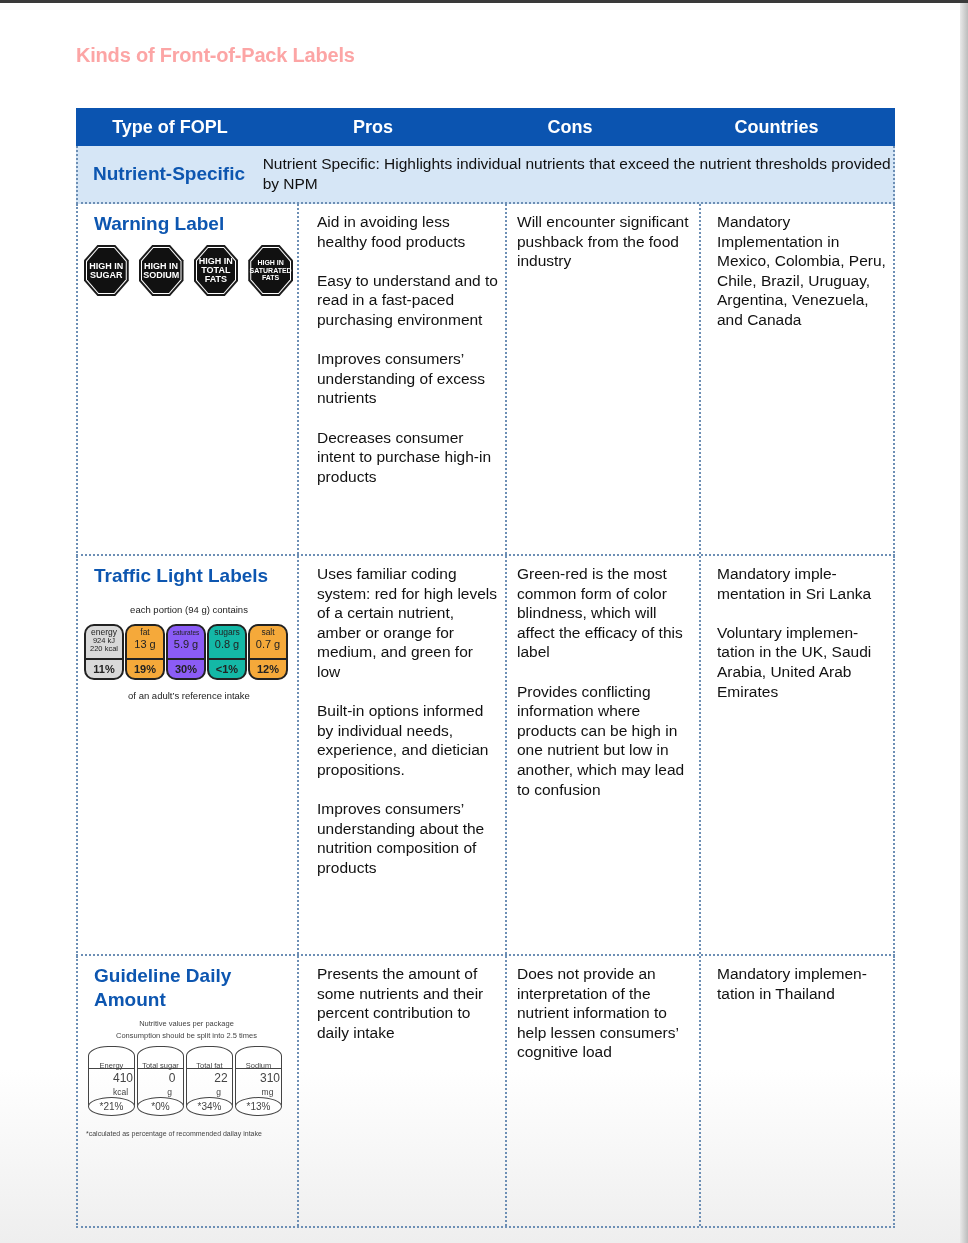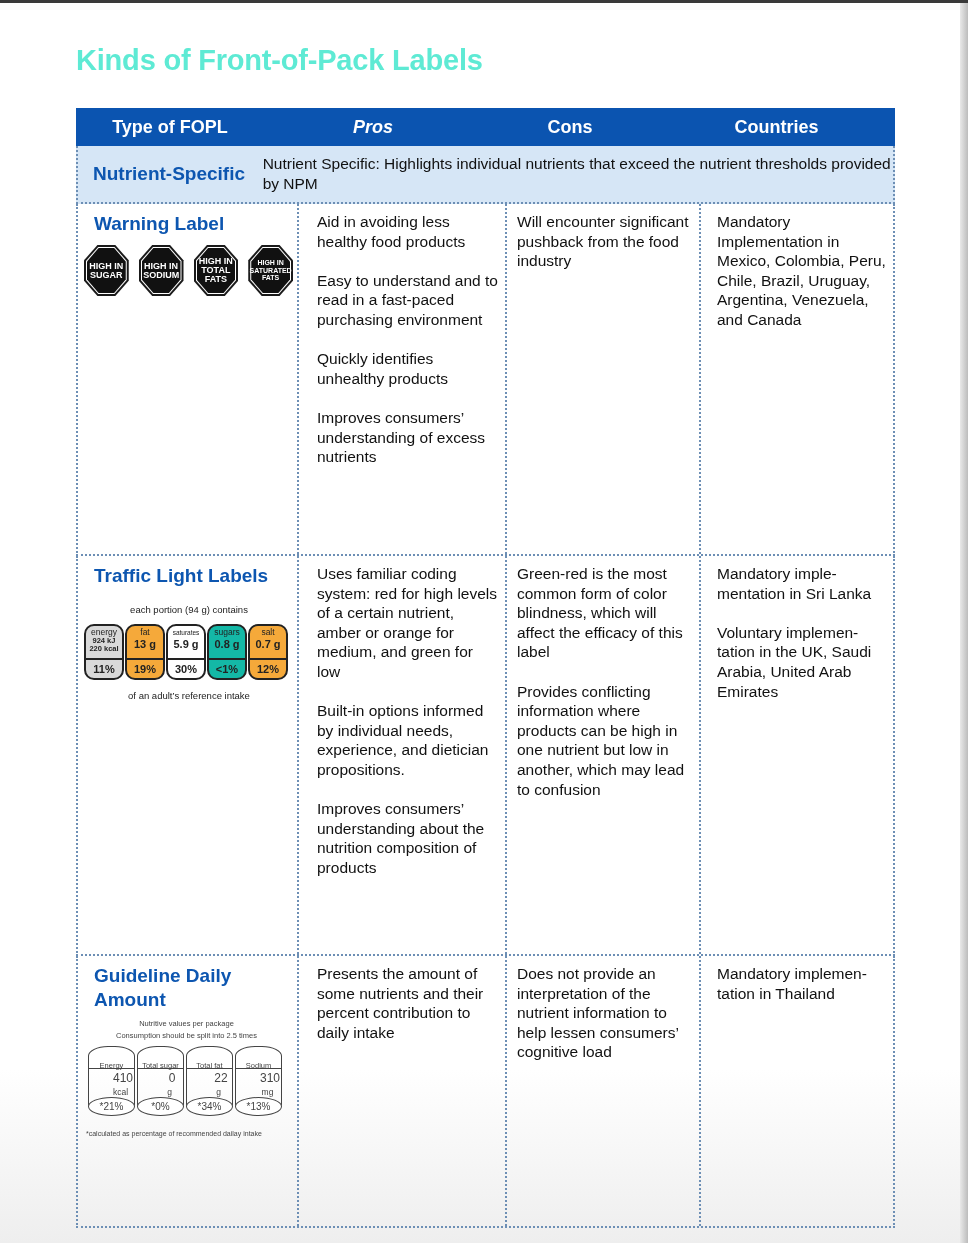--- a/index.html
+++ b/index.html
@@ -11,32 +11,32 @@
   .page {
     position: absolute; left: 0; top: 3px; width: 960px; height: 1240px;
     background: linear-gradient(to bottom, #ffffff 0%, #ffffff 86%, #eeeeee 100%);
   }
   .page-right-shadow {
     position: absolute; right: 0; top: 3px; width: 8px; height: 1240px;
     background: linear-gradient(to right, #e9e9e9, #bcbcbc);
   }
   .title {
     position: absolute; left: 76px; top: 44px;
-    font-size: 29px; font-weight: bold; color: #5eead4; letter-spacing: -0.2px;
+    font-size: 20px; font-weight: bold; color: #fca5a5; letter-spacing: -0.2px;
   }
   .table {
     position: absolute; left: 76px; top: 108px; width: 819px;
   }
   .thead {
     height: 38px; background: #0b54b0; display: flex; align-items: center;
     color: #ffffff; font-weight: bold; font-size: 18px;
   }
   .thead div { text-align: center; }
   .c1 { width: 188px; }
-  .c2 { width: 218px; font-style: italic; }
+  .c2 { width: 218px; }
   .c3 { width: 176px; }
   .c4 { width: 237px; }
   .section-row {
     height: 58px; background: #d6e6f6;
     border-left: 2px dotted #6d8fb5; border-right: 2px dotted #6d8fb5;
     border-bottom: 2px dotted #6d8fb5;
     display: flex; align-items: center; box-sizing: border-box;
   }
   .section-name {
     width: 200px; padding-left: 15px; box-sizing: border-box;
@@ -84,21 +84,21 @@
 
   
   .tl-caption { font-size: 9.5px; color: #222; text-align: center; margin: 12px 0 4px -10px; width: 210px; }
   .tl { display: flex; gap: 1px; margin-left: -10px; }
   .tl-cell {
     width: 40px; height: 56px; border: 2px solid #222; border-radius: 10px;
     box-sizing: border-box; display: flex; flex-direction: column; overflow: hidden;
   }
   .tl-top { height: 32px; border-bottom: 2px solid #222; text-align: center; }
   .tl-name { font-size: 8.5px; color: #222; margin-top: 2px; line-height: 9px; }
-  .tl-val { font-size: 11px; font-weight: bold; color: #222; line-height: 14px; }
+  .tl-val { font-size: 11px; font-weight: normal; color: #222; line-height: 14px; }
   .tl-val.small { font-size: 7.5px; line-height: 8px; }
   .tl-pct { flex: 1; font-size: 11px; font-weight: bold; color: #222; text-align: center; line-height: 18px; }
   .tl-foot { font-size: 9.5px; color: #222; text-align: center; margin: 6px 0 0 -10px; width: 210px; }
 
   
   .gda-caption { font-size: 7.5px; color: #444; text-align: center; margin-left: -10px; width: 205px; line-height: 12px; }
   .gda-caption.first { margin-top: 6px; }
   .gda { display: flex; gap: 2px; margin: 4px 0 0 -6px; }
   .gda-cell { width: 47px; height: 70px; position: relative; }
   .gda-body {
@@ -154,22 +154,22 @@
             <span><span>HIGH IN</span><br><span>TOTAL</span><br><span>FATS</span></span>
           </div>
         <div class="oct small">
             <span><span>HIGH IN</span><br><span>SATURATED</span><br><span>FATS</span></span>
           </div>
       </div>
     </div>
     <div class="cell col2">
       <p>Aid in avoiding less healthy food products</p>
       <p>Easy to understand and to read in a fast-paced purchasing environment</p>
-      <p>Quickly identifies unhealthy products</p>
       <p>Improves consumers’ understanding of excess nutrients</p>
+      <p>Decreases consumer intent to purchase high-in products</p>
     </div>
     <div class="cell col3">
       <p>Will encounter significant pushback from the food industry</p>
     </div>
     <div class="cell col4">
       <p>Mandatory Implementation in Mexico, Colombia, Peru, Chile, Brazil, Uruguay, Argentina, Venezuela, and Canada</p>
     </div>
   </div>
 
   <div class="row" style="height:400px">
@@ -185,21 +185,21 @@
           </div>
           <div class="tl-pct">11%</div>
         </div>
         <div class="tl-cell" style="background:#f5a93a">
           <div class="tl-top">
             <div class="tl-name">fat</div>
             <div class="tl-val">13 g</div>
           </div>
           <div class="tl-pct">19%</div>
         </div>
-        <div class="tl-cell" style="background:#ffffff">
+        <div class="tl-cell" style="background:#8b5cf6">
           <div class="tl-top">
             <div class="tl-name" style="font-size:6.5px">saturates</div>
             <div class="tl-val">5.9 g</div>
           </div>
           <div class="tl-pct">30%</div>
         </div>
         <div class="tl-cell" style="background:#14b8a6">
           <div class="tl-top">
             <div class="tl-name">sugars</div>
             <div class="tl-val">0.8 g</div>

